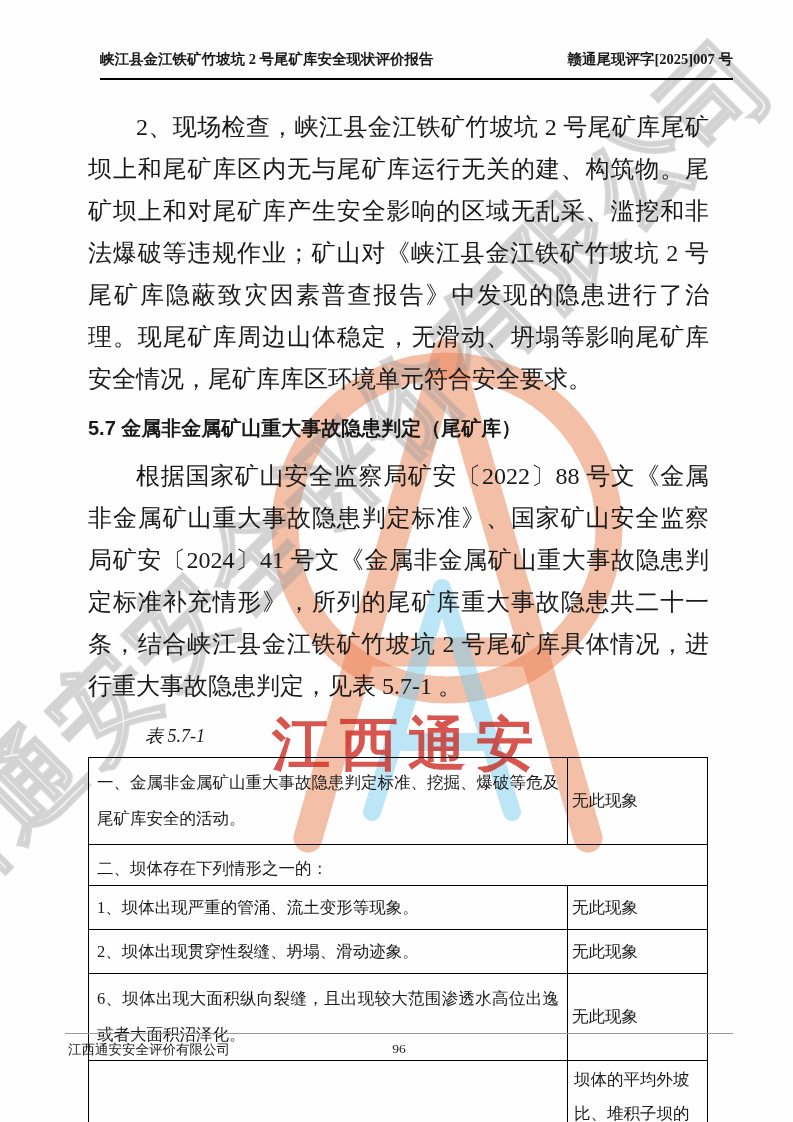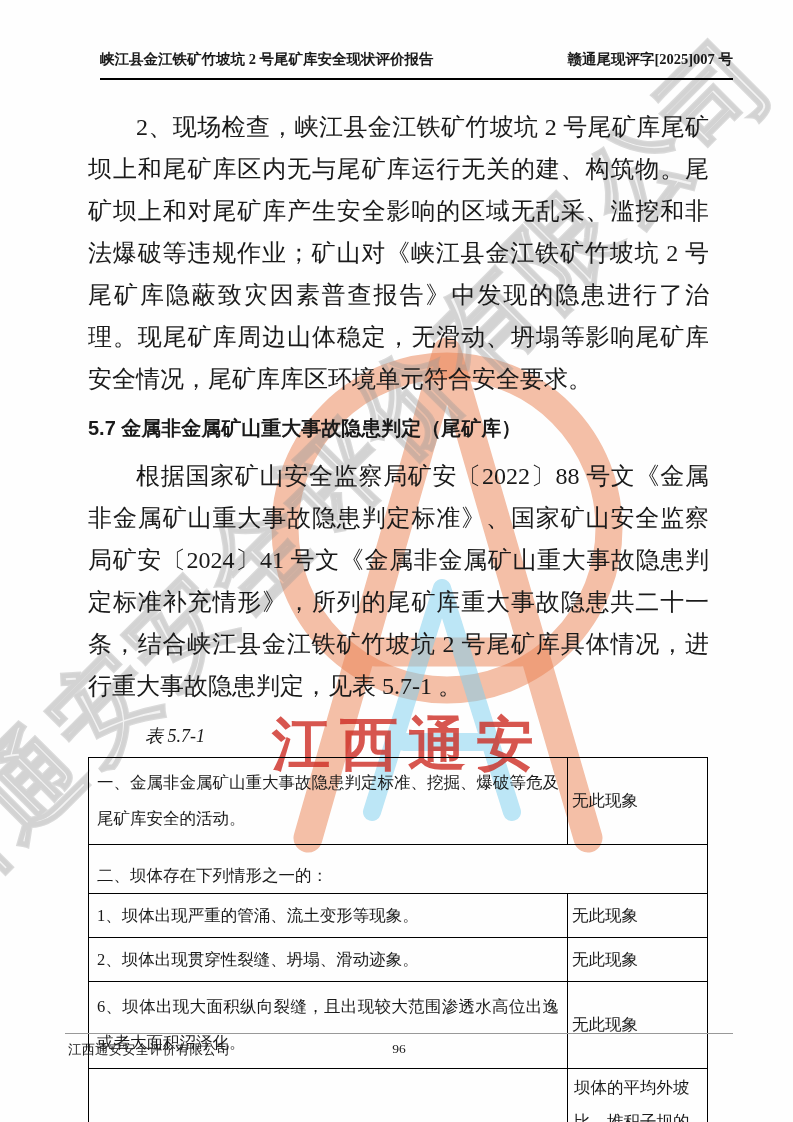--- a/index.html
+++ b/index.html
@@ -92,21 +92,21 @@
   table.checklist td {
     border: 1.4px solid #000;
     vertical-align: middle;
     background: transparent;
   }
   td.c-item { padding: 4px 8px; line-height: 35px; text-align: justify; }
   td.c-result { text-align: left; padding: 2px 4px; line-height: 34px; }
   tr.r1 td.c-item, tr.r5 td.c-item { line-height: 36px; padding-top: 7px; padding-bottom: 7px; }
   tr.r6 td.c-item { height: 100px; }
   tr.r6 td.c-result { line-height: 34px; padding: 2px 6px; margin-top: 14px; }
-  tr.short td.c-item { line-height: 24px; padding-top: 20px; padding-bottom: 4px; font-family: Liberation Mono, monospace; }
+  tr.short td.c-item { line-height: 24px; padding-top: 12px; padding-bottom: 4px; }
 
   .footer {
     position: absolute;
     left: 65px; right: 60px; top: 1033px;
     border-top: 1px solid #999;
     padding-top: 7px;
     font-size: 13.5px;
   }
   .footer .company { position: absolute; left: 3px; top: 7px; }
   .footer .pageno { position: absolute; left: 50%; transform: translateX(-50%); top: 7px; }

